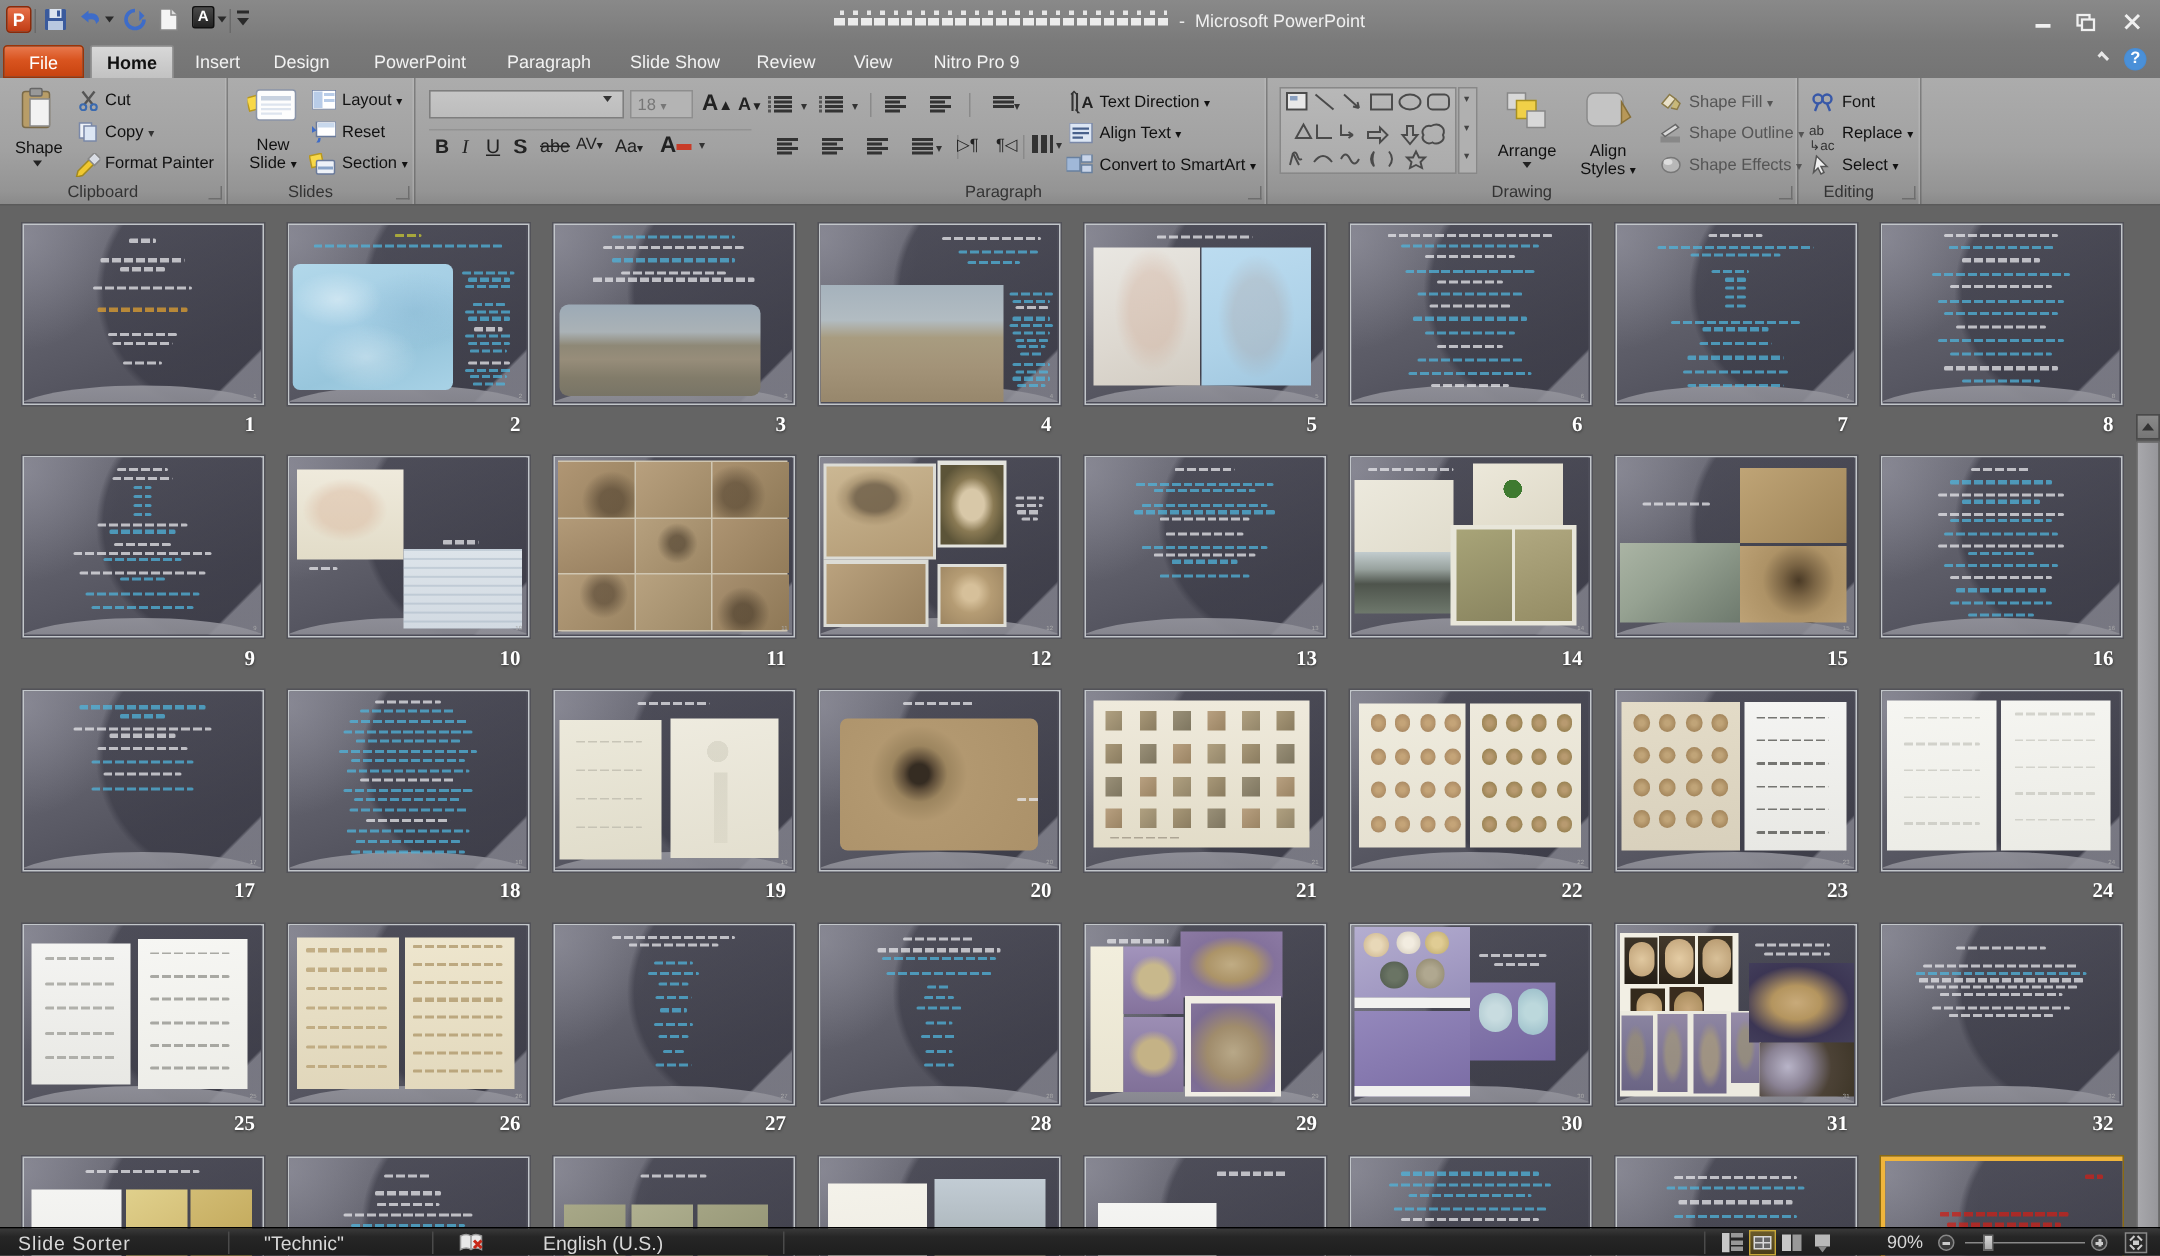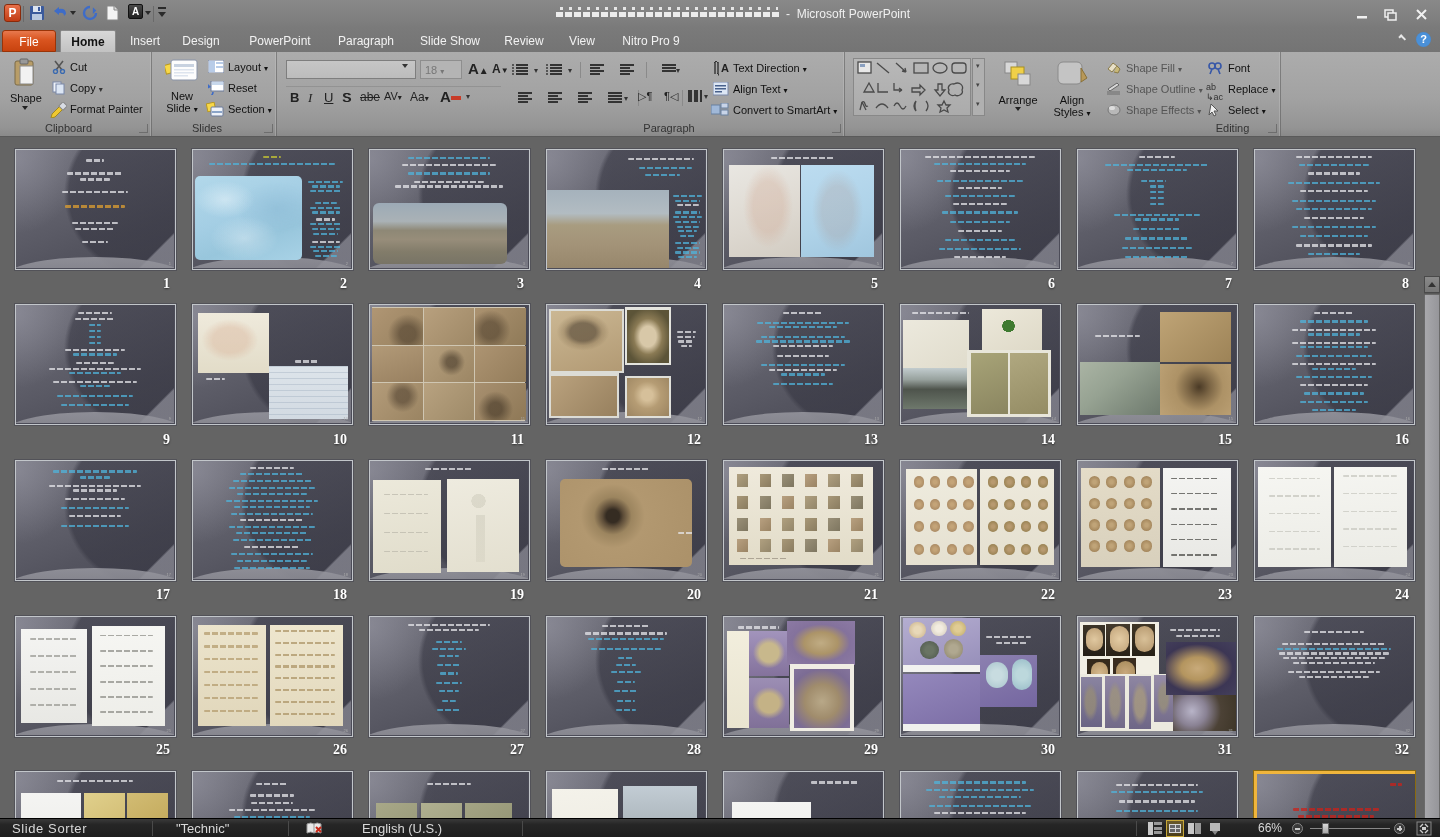--- a/index.html
+++ b/index.html
@@ -85,20 +85,24 @@
     <div class="grp" style="left:152px;width:125px">
       <div class="grplabel">Slides</div>
       <div class="dlg"></div>
     </div>
     <div class="grp" style="left:0px;width:152px">
       <div class="grplabel">Clipboard</div>
       <div class="dlg"></div>
     </div>
     <div class="grp" style="left:508px;width:337px">
       <div class="grplabel">Paragraph</div>
+      <div class="dlg"></div>
+    </div>
+    <div class="grp" style="left:845px;width:354px">
+      <div class="grplabel">Drawing</div>
       <div class="dlg"></div>
     </div>
     <div class="grp" style="left:1199px;width:82px">
       <div class="grplabel">Editing</div>
       <div class="dlg"></div>
     </div>
 <div class="abs" style="left:10px;top:6px;width:30px;height:62px;text-align:center">
  <svg width="24" height="30" viewBox="0 0 24 30">
         <rect x="2" y="3" width="18" height="24" rx="2" fill="#b89d68" stroke="#7a6a48"></rect>
         <rect x="7" y="1" width="8" height="5" rx="1" fill="#999" stroke="#666"></rect>
@@ -1040,21 +1044,21 @@
       </div>
     </div>
  <svg class="abs" style="left:1188px;top:3px" width="14" height="13" viewBox="0 0 14 13">
       <rect x="0" y="1" width="6" height="11" fill="#c8c8c8"></rect>
       <rect x="7" y="1" width="6" height="11" fill="#989898"></rect>
     </svg>
  <svg class="abs" style="left:1208px;top:3px" width="14" height="13" viewBox="0 0 14 13">
       <path d="M2 1 h10 v8 h-10 z" fill="#b8b8b8"></path>
       <path d="M4 9 l3 4 3 -4" fill="#888"></path>
     </svg>
- <div class="stxt" style="left:1258px">66%</div>
+ <div class="stxt" style="left:1258px">90%</div>
  <div class="abs" style="left:1292px;top:4px;width:11px;height:11px;border-radius:50%;background:#3a3a3a;border:1px solid #888">
       <div style="position:absolute;left:2px;top:4px;width:5px;height:1.5px;background:#ccc"></div>
     </div>
  <div class="abs" style="left:1310px;top:9px;width:80px;height:1px;background:#888"></div>
  <div class="abs" style="left:1322px;top:4px;width:7px;height:11px;background:linear-gradient(180deg,#d8d8d8,#a8a8a8);border:1px solid #666"></div>
  <div class="abs" style="left:1394px;top:4px;width:11px;height:11px;border-radius:50%;background:#3a3a3a;border:1px solid #888">
       <div style="position:absolute;left:2px;top:4px;width:5px;height:1.5px;background:#ccc"></div>
       <div style="position:absolute;left:4px;top:2px;width:1.5px;height:5px;background:#ccc"></div>
     </div>
  <svg class="abs" style="left:1416px;top:2px" width="16" height="15" viewBox="0 0 16 15">

